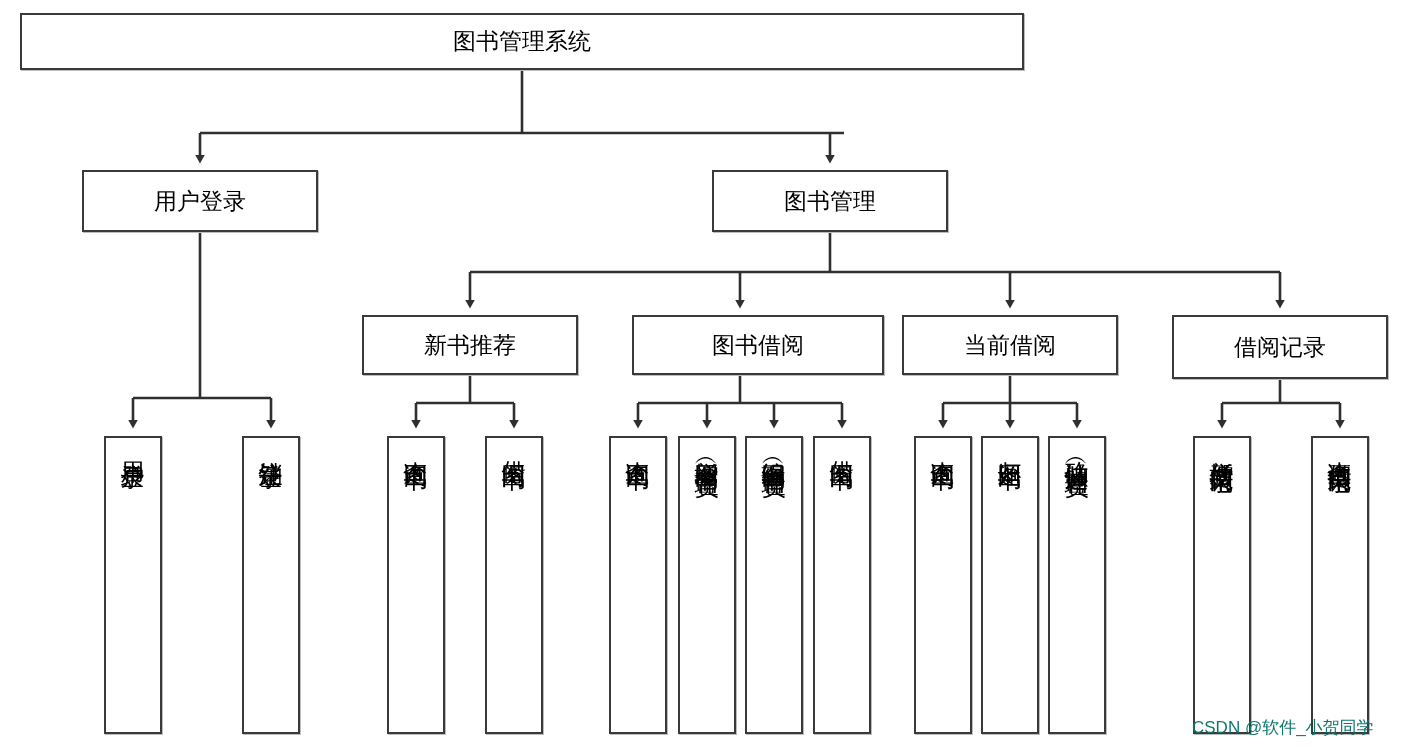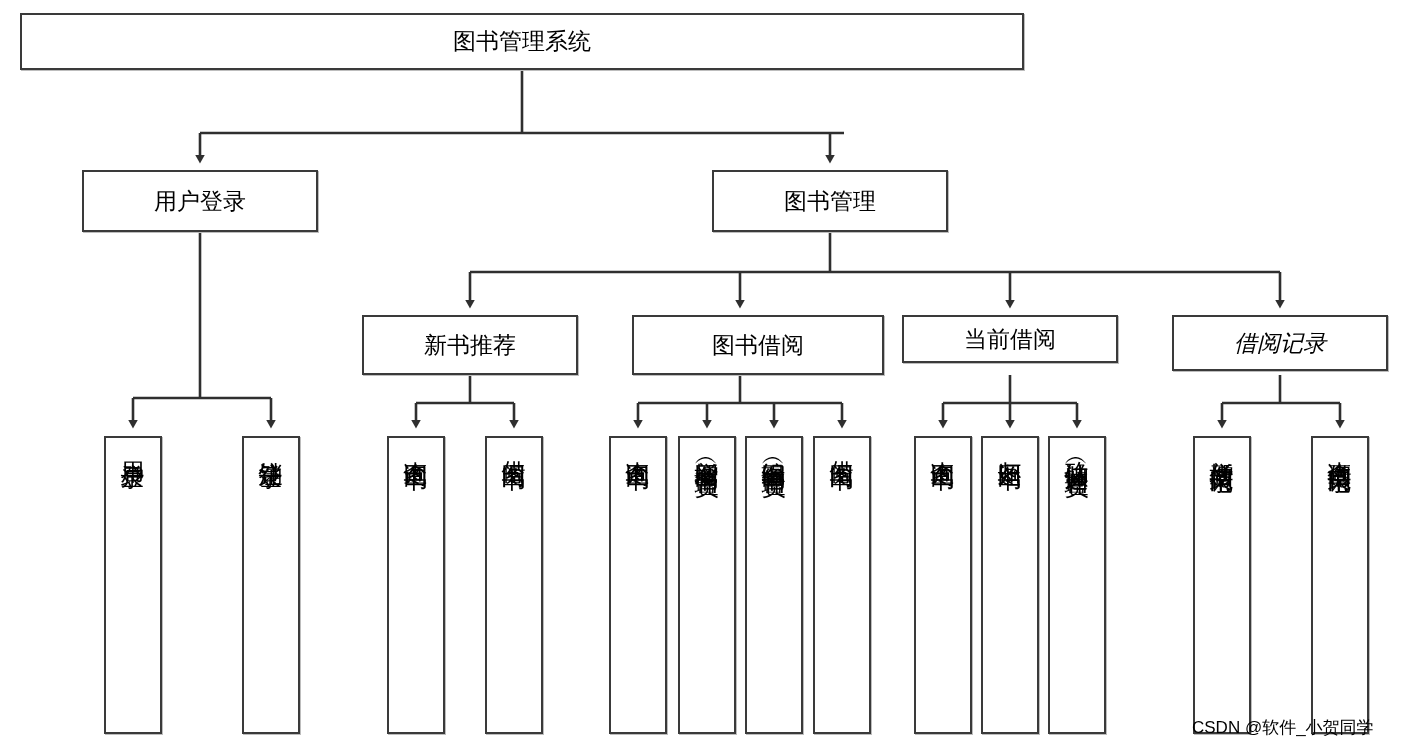--- a/index.html
+++ b/index.html
@@ -62,21 +62,21 @@
     font-size: 24px;
     line-height: 1.05;
     letter-spacing: 2px;
     white-space: nowrap;
   }
   .watermark {
     position: absolute;
     left: 1192px;
     top: 716px;
     font-size: 17px;
-    color: #000000;
+    color: #0f766e;
     white-space: nowrap;
     z-index: 3;
     font-family: "Liberation Sans", "DejaVu Sans", sans-serif;
   }
 </style>
 </head>
 <body>
 
 <div id="diagram-root">
 
@@ -140,24 +140,24 @@
   <div class="node horiz" style="left:362px; top:315px; width:216px; height:60px;">
     <span class="label">新书推荐</span>
   </div>
 
   <div class="node horiz" style="left:712px; top:170px; width:236px; height:62px;">
     <span class="label">图书管理</span>
   </div>
   <div class="node horiz" style="left:632px; top:315px; width:252px; height:60px;">
     <span class="label">图书借阅</span>
   </div>
-  <div class="node horiz" style="left:902px; top:315px; width:216px; height:48px;">
+  <div class="node horiz" style="left:902px; top:315px; width:216px; height:60px;">
     <span class="label">当前借阅</span>
   </div>
-  <div class="node horiz" style="left:1172px; top:315px; width:216px; height:56px;font-style:italic;">
+  <div class="node horiz" style="left:1172px; top:315px; width:216px; height:64px;">
     <span class="label">借阅记录</span>
   </div>
 
   <div class="node vert" style="left:104px; top:436px; width:58px; height:298px;">
     <span class="label">用户登录</span>
   </div>
   <div class="node vert" style="left:242px; top:436px; width:58px; height:298px;">
     <span class="label">注销登录</span>
   </div>
 

